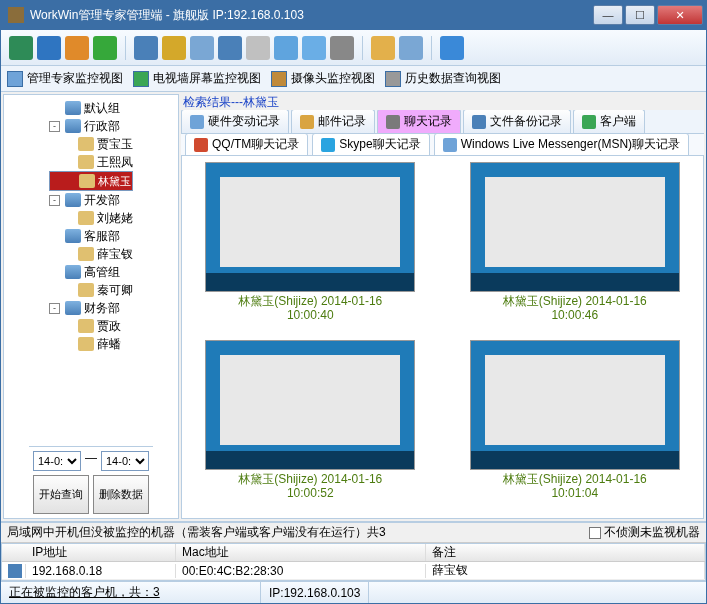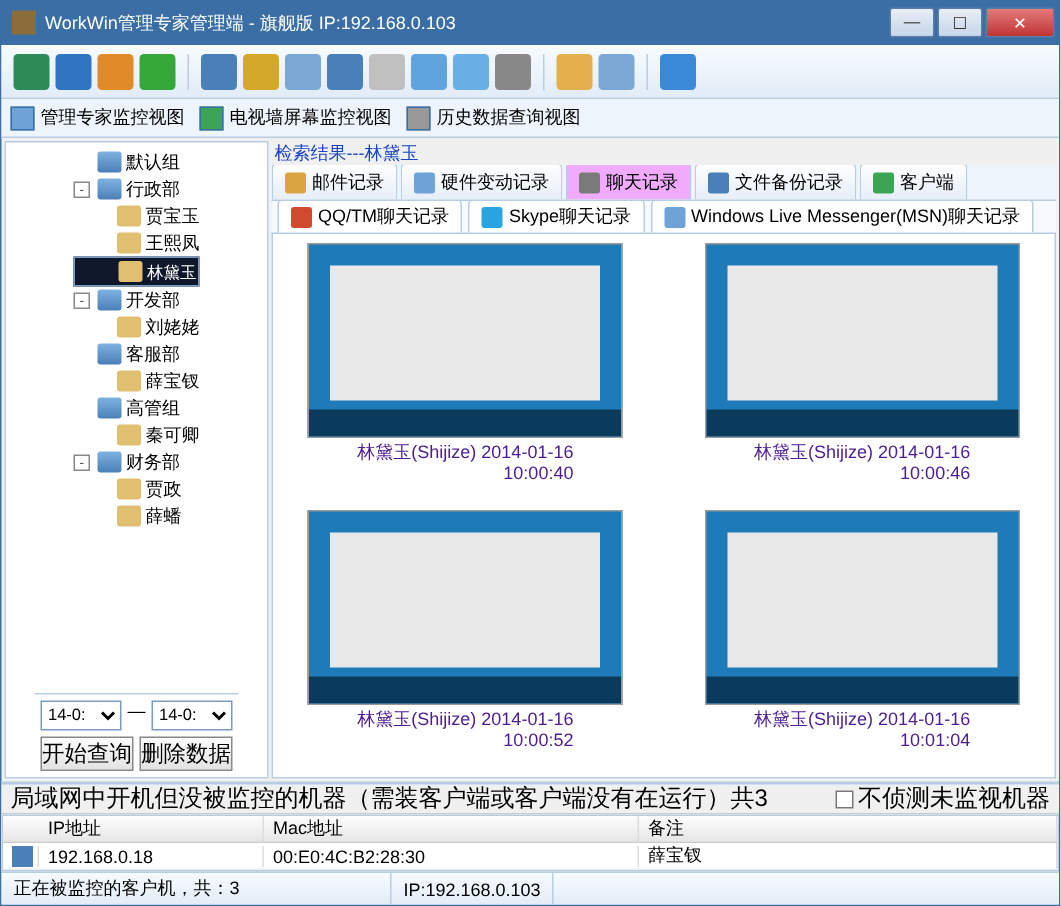--- a/index.html
+++ b/index.html
@@ -29,64 +29,64 @@
 
 .main { flex: 1; display: flex; min-height: 0; }
 .left { width: 176px; border: 1px solid #b7cde2; margin: 2px; background: #fff; display: flex; flex-direction: column; align-items: center; }
 .tree { flex: 1; overflow: auto; padding: 4px 2px; }
 .tree-row { display: flex; align-items: center; height: 18px; white-space: nowrap; }
 .tree-toggle { width: 11px; height: 11px; border: 1px solid #888; font-size: 9px; line-height: 9px; text-align: center; margin-right: 2px; color: #444; background:#fff;}
 .tree-spacer { width: 13px; display:inline-block;}
 .tree-icon { width: 16px; height: 14px; margin: 0 3px; }
 .tree-icon.group { background: linear-gradient(#7fb2e0,#4a80b8); border-radius: 2px; }
 .tree-icon.user { background: #e0c070; border-radius: 2px; }
-.tree-row.sel { background: #0f172a; color: #fff; }
+.tree-row.sel { background: #b91c1c; color: #fff; }
 .left-bottom { border-top: 1px solid #b7cde2; padding: 4px; }
 .sel-row { display:flex; gap:4px; margin-bottom:4px;}
 .sel { flex:1; height:20px; border:1px solid #7a9ac0; font-size:11px; background:#fff;}
 .btn-row { display:flex; gap:4px;}
-.btn { flex:1; height:23px; border:1px solid #888; background:linear-gradient(#fdfdfd,#e2e2e2); font-size:15px; cursor:pointer;}
+.btn { flex:1; height:39px; border:1px solid #888; background:linear-gradient(#fdfdfd,#e2e2e2); font-size:11px; cursor:pointer;}
 
 .right { flex:1; margin: 2px 2px 2px 0; display:flex; flex-direction:column; min-width:0;}
 .search-label { color:#1a43c7; font-size:12px; height:16px; padding-left:2px;}
 .tabbar { display:flex; border-bottom:1px solid #b7cde2; background:#eef4fb; height:24px; align-items:flex-end; overflow:hidden;}
 .tab { display:flex; align-items:center; gap:4px; padding:3px 8px; border:1px solid #b7cde2; border-bottom:none; background:linear-gradient(#fefefe,#e6eef8); margin-right:2px; border-radius:3px 3px 0 0; white-space:nowrap; font-size:12px;}
 .tab .ticon { width:14px; height:14px; background:#6fa3d8; border-radius:2px;}
 .tab.active { background:#f0abfc; }
 .tabbar2 { display:flex; background:#f6f9fd; border-bottom:1px solid #b7cde2; height:22px; align-items:center; padding-left:4px; overflow:hidden;}
 .subtab { display:flex; align-items:center; gap:4px; padding:2px 8px; border:1px solid #b7cde2; background:#fff; margin-right:4px; border-radius:3px 3px 0 0; white-space:nowrap; font-size:12px;}
 .subtab .ticon{width:14px;height:14px;background:#5c98d6;border-radius:2px;}
 
 .thumbs { flex:1; background:#fff; border:1px solid #b7cde2; border-top:none; overflow:auto; padding:6px; display:grid; grid-template-columns:1fr 1fr; gap:6px 20px;}
 .thumb { display:flex; flex-direction:column; align-items:center;}
 .thumb-img { width:210px; height:130px; background:#1f7bb8; border:1px solid #999; position:relative; overflow:hidden;}
 .thumb-img::before{content:"";position:absolute;top:14px;left:14px;right:14px;height:90px;background:#e8e8e8;}
 .thumb-img::after{content:"";position:absolute;left:0;right:0;bottom:0;height:18px;background:#0a3a5c;}
-.thumb-cap { text-align:right; color:#4c1d95; margin-top:2px; line-height:14px; font-size:12px;}
+.thumb-cap { text-align:center; color:#4d7c0f; margin-top:2px; line-height:14px; font-size:12px;}
 
 
 .bottom { border-top:2px solid #b7cde2; background:#f0f0f0;}
-.bot-head { display:flex; align-items:center; height:20px; padding:0 6px; font-size:16px; border-bottom:1px solid #ccc;text-align:center;}
+.bot-head { display:flex; align-items:center; height:20px; padding:0 6px; font-size:12px; border-bottom:1px solid #ccc;text-align:center;}
 .bot-head .sp{flex:1;}
 .chk { display:flex; align-items:center; gap:3px;}
 .chk-box { width:12px;height:12px;border:1px solid #777;background:#fff;}
 .table { background:#fff; border:1px solid #b7cde2;}
 .thead, .trow { display:flex; height:18px; align-items:center; font-size:12px;}
 .thead { background:linear-gradient(#fdfdfd,#e6e6e6); border-bottom:1px solid #ccc;}
 .tcell { padding:0 6px; border-right:1px solid #ddd; overflow:hidden; white-space:nowrap;}
 .c-icon{width:24px;}
 .c-ip{width:150px;}
 .c-mac{width:250px;}
 .c-remark{flex:1;}
 .trow{ border-bottom:1px solid #eee;}
 .row-icon{width:14px;height:14px;background:#4a80b8;margin:0 auto;}
 
 .status { height:22px; border-top:1px solid #b7cde2; background:linear-gradient(#f7fbff,#e2ecf7); display:flex; align-items:center; font-size:12px;}
 .status-cell{ padding:0 8px; border-right:1px solid #b7cde2; height:100%; display:flex; align-items:center;}
-.status-cell:first-child{width:260px;}
+.status-cell:first-child{width:260px;text-decoration:underline;}
 </style>
 </head>
 <body>
 
 <div class="titlebar">
   <div class="app-icon"></div>
   <div class="title">WorkWin管理专家管理端 - 旗舰版 IP:192.168.0.103</div>
   <div class="win-btns">
     <div class="win-btn">—</div>
     <div class="win-btn">☐</div>
@@ -119,20 +119,24 @@
   <div class="toolbar2">
     <div class="view-btn">
         <span class="vicon"></span>
         <span>管理专家监控视图</span>
       </div>
     <div class="view-btn">
         <span class="vicon" style="background:#3aa655"></span>
         <span>电视墙屏幕监控视图</span>
       </div>
     <div class="view-btn">
+        <span class="vicon" style="background:#c08a3a"></span>
+        <span>摄像头监控视图</span>
+      </div>
+    <div class="view-btn">
         <span class="vicon" style="background:#999"></span>
         <span>历史数据查询视图</span>
       </div>
   </div>
 
   <div class="main">
     <div class="left">
       <div class="tree">
         <div class="tree-row">
             <span class="tree-spacer"></span>
@@ -223,26 +227,26 @@
           <button class="btn">开始查询</button>
           <button class="btn">删除数据</button>
         </div>
       </div>
     </div>
 
     <div class="right">
       <div class="search-label">检索结果---林黛玉</div>
       <div class="tabbar">
         <div class="tab">
+            <span class="ticon"></span>
+            <span>硬件变动记录</span>
+          </div>
+        <div class="tab">
             <span class="ticon" style="background:#d9a441"></span>
             <span>邮件记录</span>
-          </div>
-        <div class="tab">
-            <span class="ticon"></span>
-            <span>硬件变动记录</span>
           </div>
         <div class="tab active">
             <span class="ticon" style="background:#7a7a7a"></span>
             <span>聊天记录</span>
           </div>
         <div class="tab">
             <span class="ticon" style="background:#4a80b8"></span>
             <span>文件备份记录</span>
           </div>
         <div class="tab">

